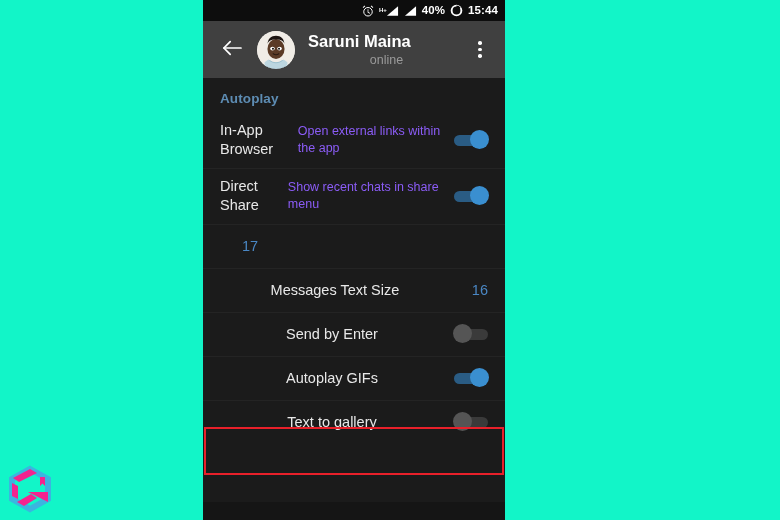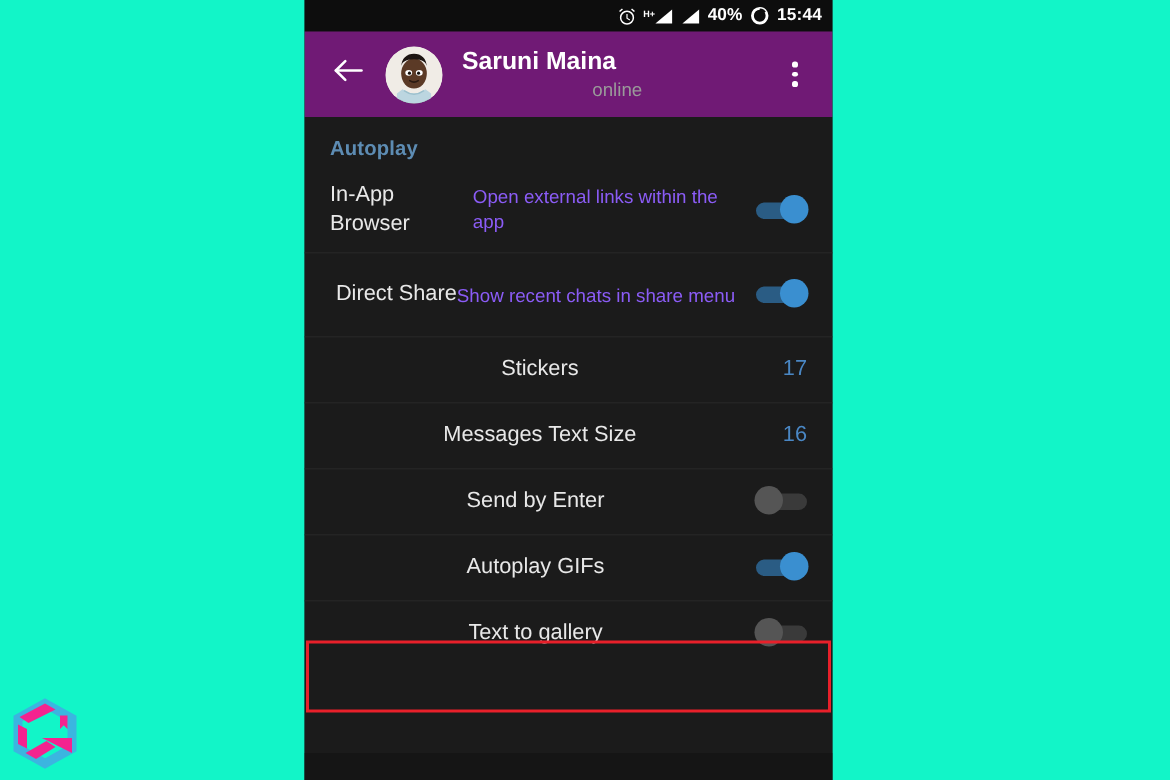--- a/index.html
+++ b/index.html
@@ -25,21 +25,21 @@
     width: 52px;
     height: 50px;
   }
   .brand-logo svg { display: block; width: 100%; height: 100%; }
 
   
   .phone {
     position: absolute;
     left: 203px;
     top: 0;
-    width: 352px;
+    width: 302px;
     height: 520px;
     background: #151515;
     overflow: hidden;
   }
 
   
   .status-bar {
     height: 21px;
     background: #0d0d0d;
     display: flex;
@@ -70,21 +70,21 @@
     font-weight: bold;
     line-height: 1;
     margin-right: -1px;
     margin-bottom: 4px;
     color: #fff;
   }
 
   
   .app-bar {
     height: 57px;
-    background: #701a75;
+    background: #404040;
     display: flex;
     align-items: center;
     padding: 0 10px 0 12px;
   }
   .back-btn {
     width: 34px;
     height: 34px;
     display: flex;
     align-items: center;
     justify-content: center;
@@ -347,23 +347,20 @@
           <div class="row-text">
             <div class="row-label">Direct Share</div>
             <div class="row-sub">Show recent chats in share menu</div>
           </div>
           <div class="switch on">
             <span class="track"></span>
             <span class="thumb"></span>
           </div>
         </div>
         <div class="row">
-          <div class="row-text">
-            <div class="row-label">Stickers</div>
-          </div>
           <div class="row-value">17</div>
         </div>
         <div class="row">
           <div class="row-text">
             <div class="row-label">Messages Text Size</div>
           </div>
           <div class="row-value">16</div>
         </div>
         <div class="row">
           <div class="row-text">

